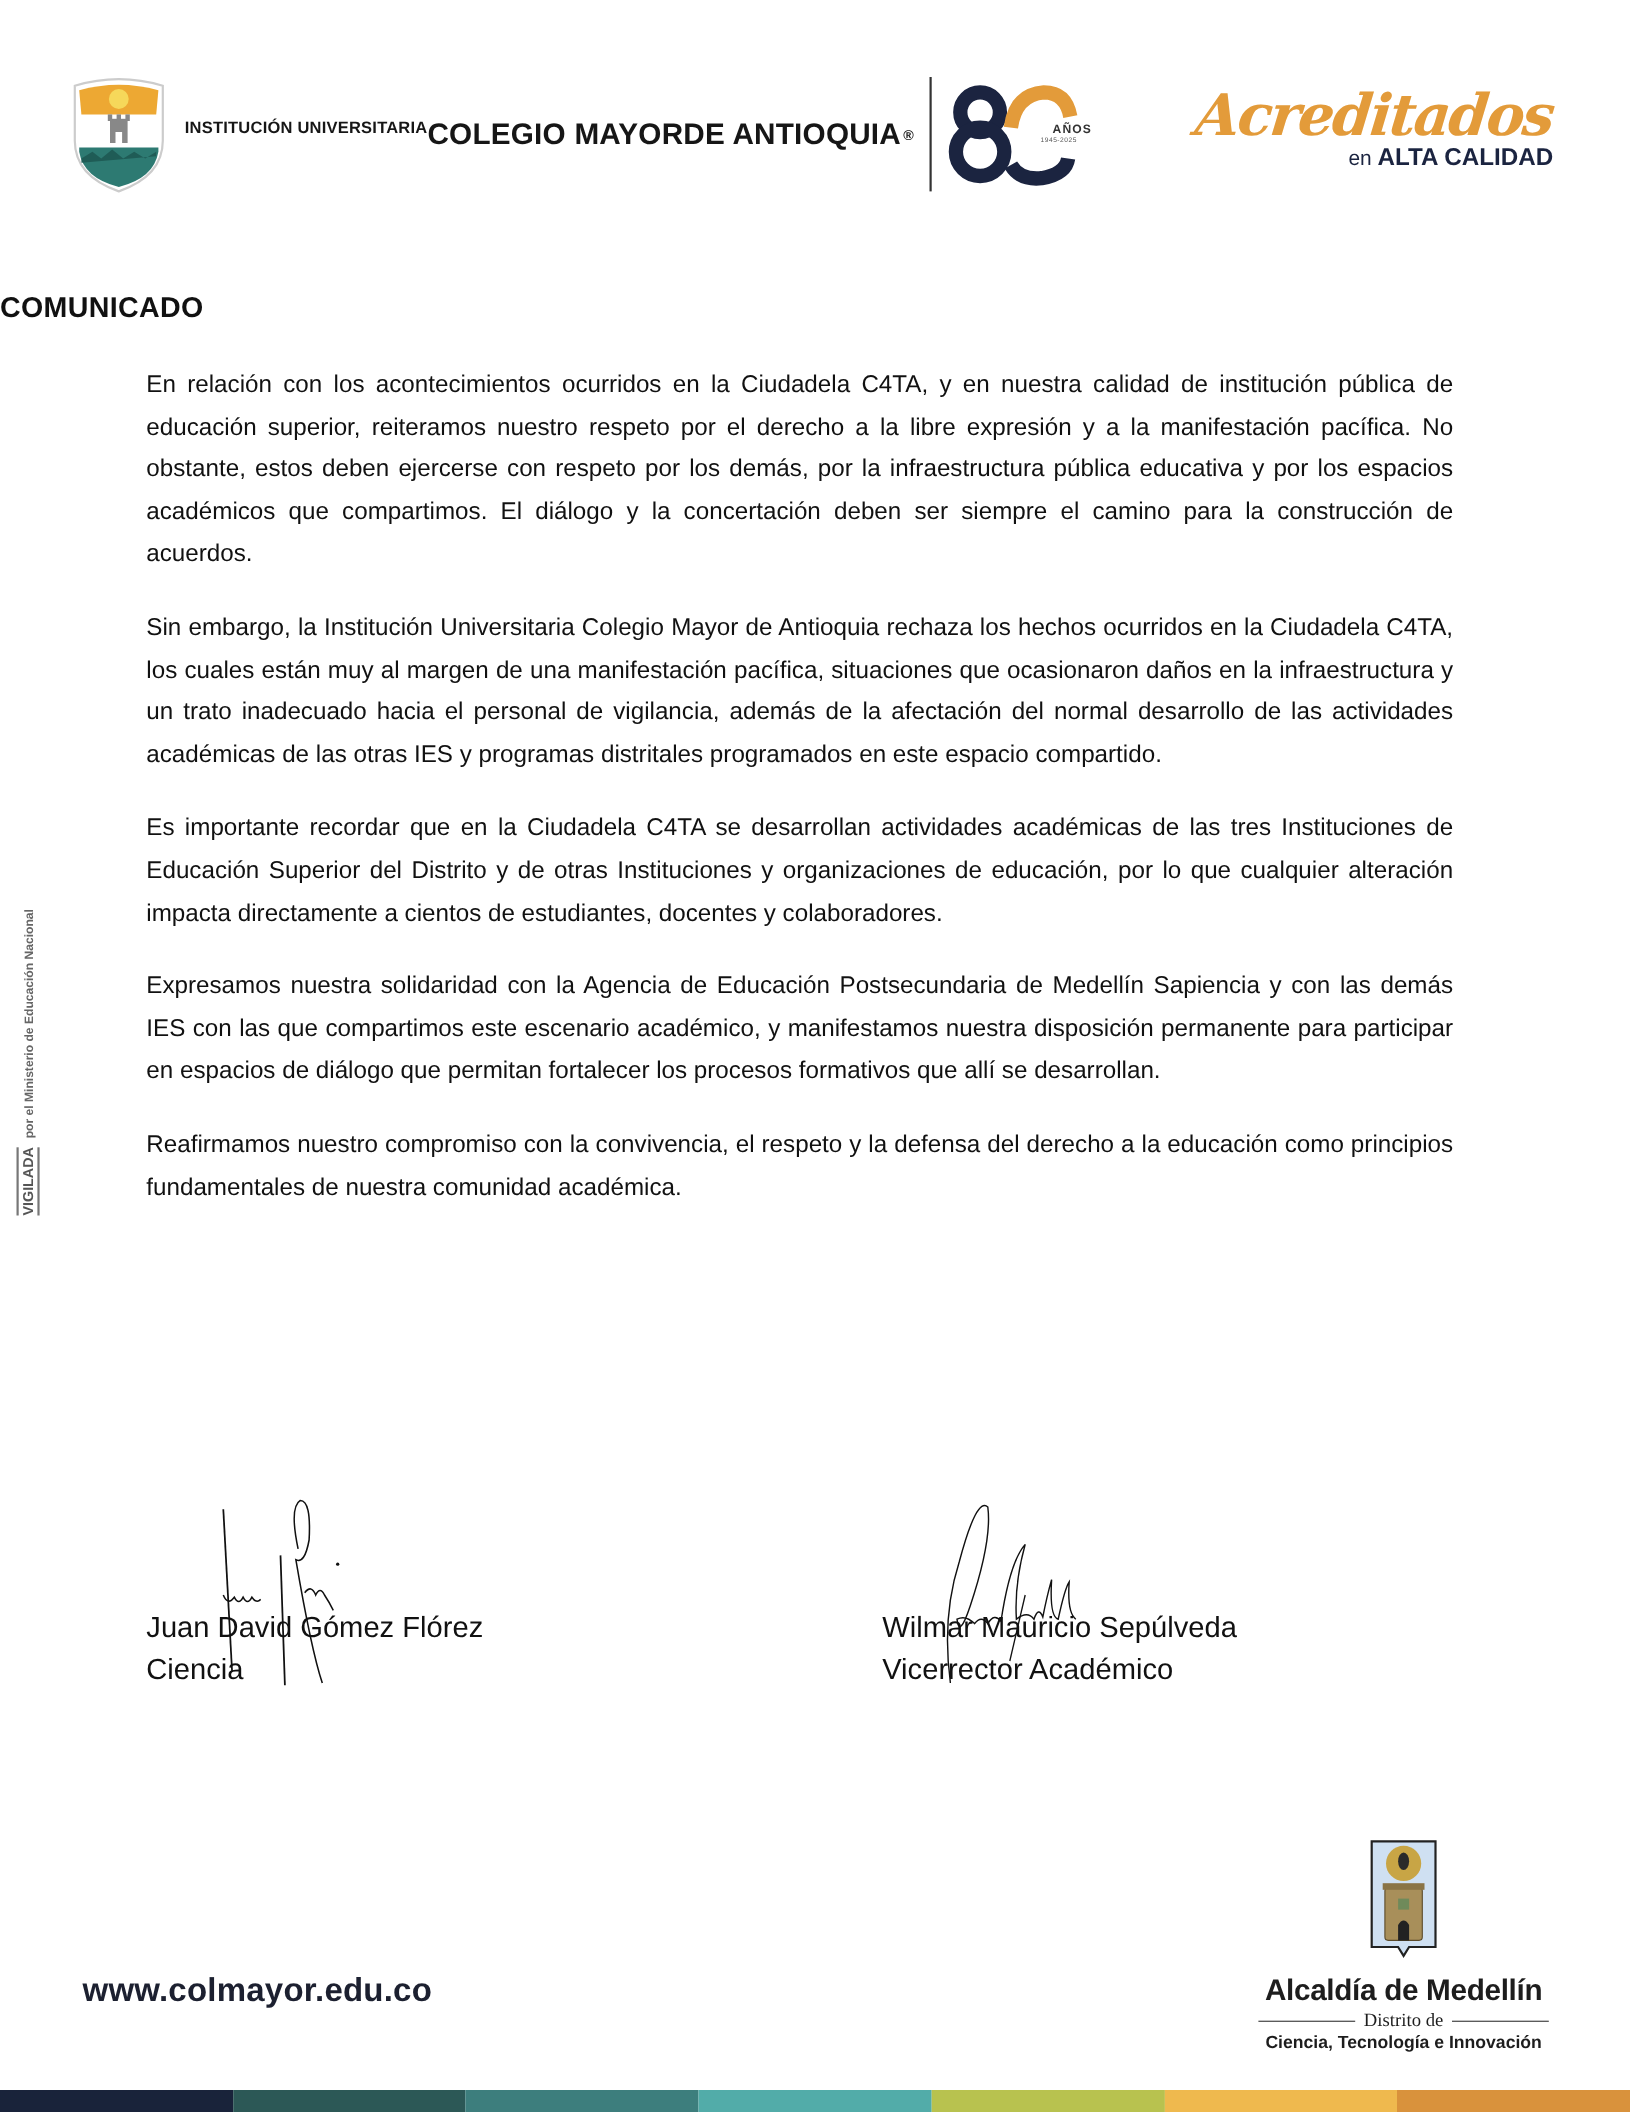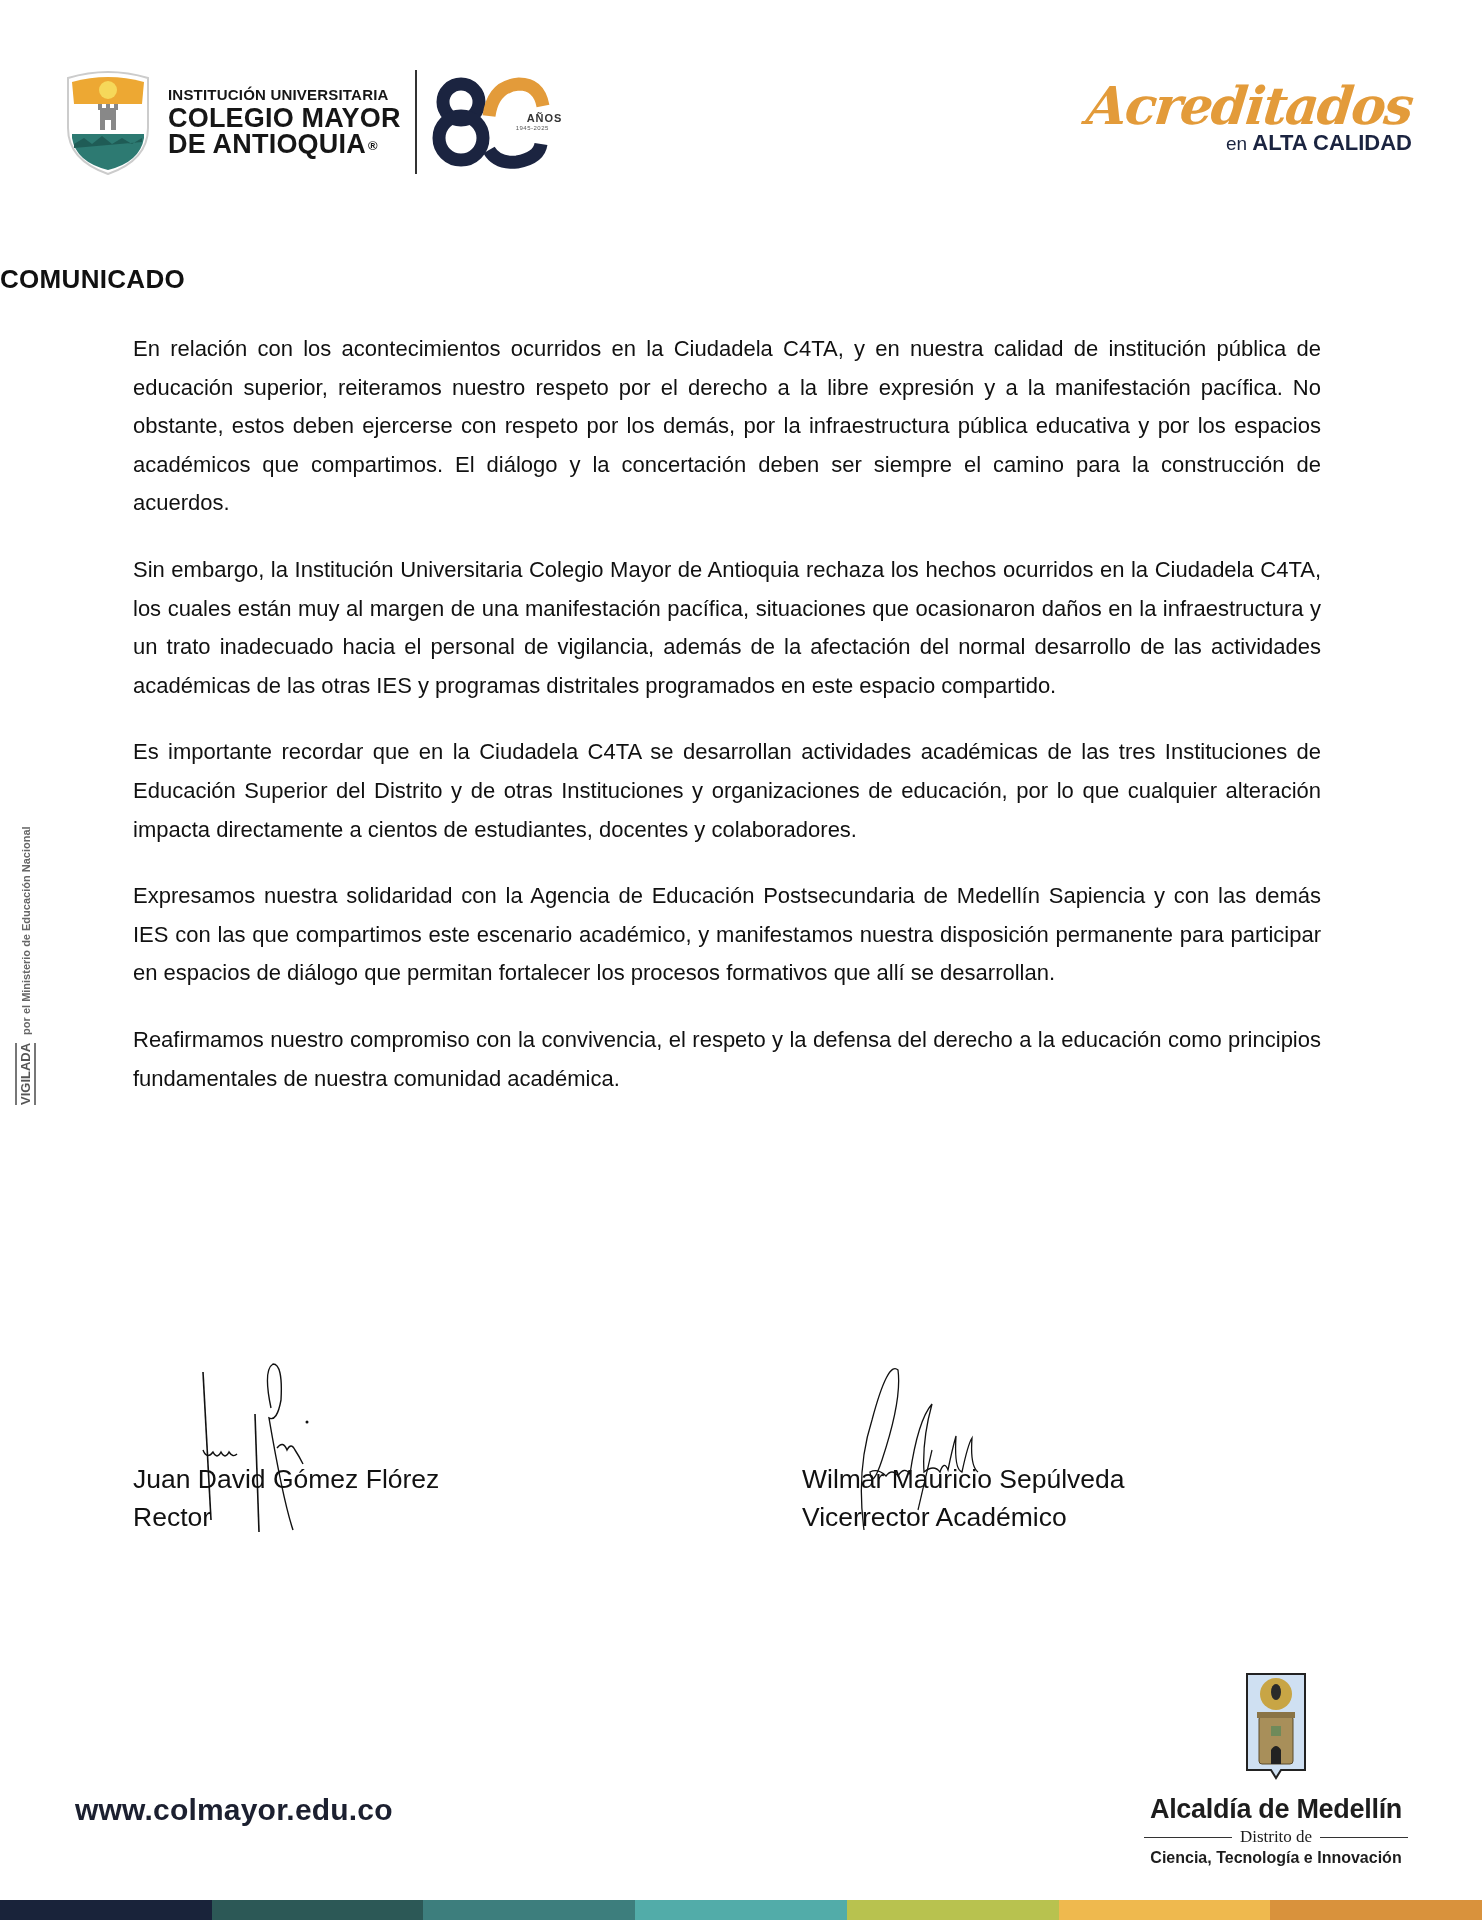--- a/index.html
+++ b/index.html
@@ -1,21 +1,21 @@
 <!DOCTYPE html>
 <html><head>
   <meta charset="utf-8">
   <style>
     html, body { margin: 0; padding: 0; background: #ffffff; }
     body { width: 1482px; height: 1920px; position: relative; overflow: hidden; font-family: "Liberation Sans", sans-serif; color: #111; }
 
     
     .logo-left { position: absolute; left: 62px; top: 68px; display: flex; align-items: center; }
     .shield { width: 92px; height: 108px; }
-    .inst-text { margin-left: 14px; display: flex; flex-direction: column; line-height: 1; color: #161616; }
+    .inst-text { margin-left: 14px; display: flex; flex-direction: row; line-height: 1; color: #161616; }
     .inst-small { font-size: 15px; font-weight: bold; letter-spacing: 0.2px; margin-bottom: 3px; }
     .inst-big { font-size: 27px; font-weight: bold; letter-spacing: 0.2px; line-height: 0.98; }
     .reg { font-size: 13px; vertical-align: middle; margin-left: 2px; }
     .divider { width: 2px; height: 104px; background: #333; margin-left: 14px; }
     .eighty { margin-left: 14px; width: 130px; height: 100px; position: relative; }
     .anos { position: absolute; left: 86px; top: 40px; font-size: 11px; font-weight: bold; color: #333; letter-spacing: 1px; margin-left: 10px; }
     .anos-years { position: absolute; left: 85px; top: 53px; font-size: 6px; color: #555; letter-spacing: 0.5px; }
 
     .acreditados { position: absolute; right: 70px; top: 80px; text-align: right; }
     .acr-script { font-family: "DejaVu Serif", serif; font-style: italic; font-weight: bold; font-size: 52px; color: #e39b3a; line-height: 1; letter-spacing: -2px; transform: skewX(-6deg); }
@@ -111,21 +111,21 @@
 <div class="sig sig-1">
   <svg class="sig-svg" width="200" height="190" style="left:40px; top:0px;">
     <path d="M30 12 L38 160" stroke="#111" stroke-width="1.6" fill="none"></path>
     <path d="M30 90 Q34 100 40 92 Q44 100 48 92 Q52 100 56 92 Q60 98 64 94" stroke="#111" stroke-width="1.4" fill="none"></path>
     <path d="M82 54 L86 172" stroke="#111" stroke-width="1.6" fill="none"></path>
     <path d="M98 48 Q90 10 100 4 Q110 4 108 40 Q104 62 96 58 Q110 140 120 170" stroke="#111" stroke-width="1.4" fill="none"></path>
     <path d="M104 88 Q110 80 114 90 Q118 82 122 90 Q126 96 130 104" stroke="#111" stroke-width="1.4" fill="none"></path>
     <circle cx="134" cy="62" r="1.5" fill="#111"></circle>
   </svg>
   <div class="sig-name">Juan David Gómez Flórez</div>
-  <div class="sig-role">Rector</div>
+  <div class="sig-role">Ciencia</div>
 </div>
 
 <div class="sig sig-2">
   <svg class="sig-svg" width="240" height="190" style="left:50px; top:0px;">
     <path d="M12 170 Q4 110 20 60 Q36 0 46 10 Q50 40 30 100 Q20 130 18 112 Q26 108 34 116 Q40 108 46 116 Q52 106 58 114 Q66 60 80 44 Q70 80 72 112 Q82 104 88 112 Q92 100 96 110 Q100 90 104 76 Q102 110 110 112 Q116 84 120 78 Q118 106 126 112" stroke="#111" stroke-width="1.3" fill="none"></path>
     <path d="M66 150 L80 90" stroke="#111" stroke-width="1.2" fill="none"></path>
   </svg>
   <div class="sig-name">Wilmar Mauricio Sepúlveda</div>
   <div class="sig-role">Vicerrector Académico</div>
 </div>

